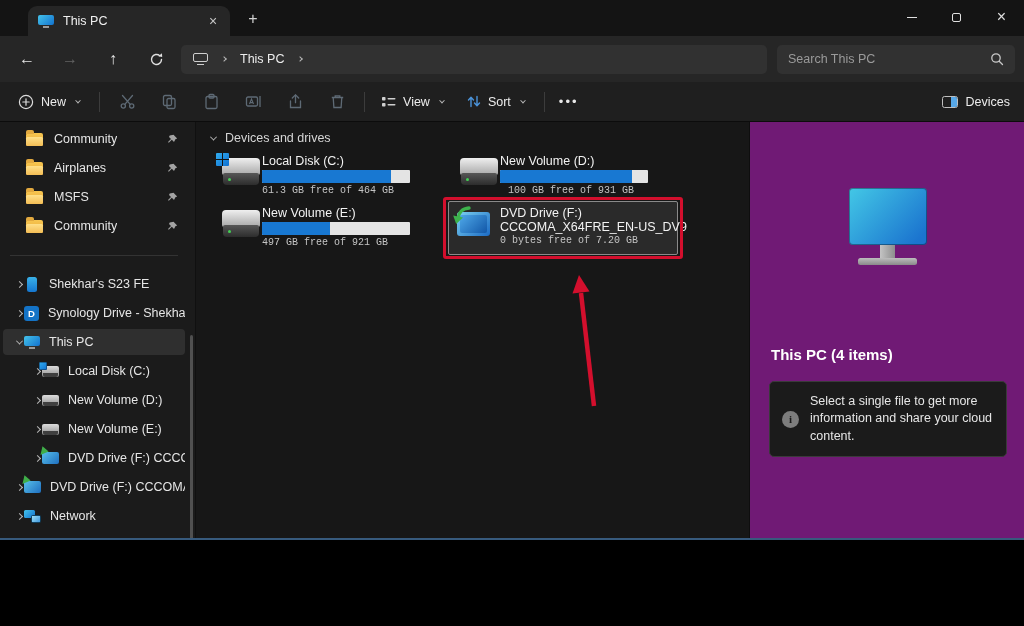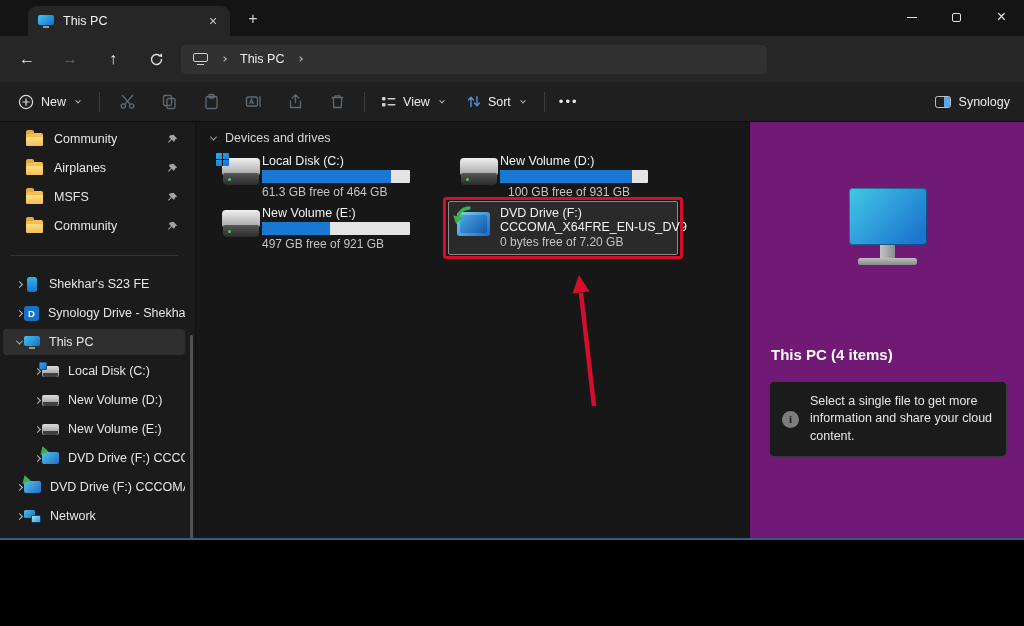--- a/index.html
+++ b/index.html
@@ -121,21 +121,21 @@
   .slinux::after { content:""; position:absolute; left:3px; top:6px; width:6px; height:7px;
                    background:#e8e8e8; border-radius:50%; }
   .slinux .feet { position:absolute; bottom:-1px; left:2px; width:8px; height:2px;
                   background:#e8a020; border-radius:1px; }
 
   
   .main { position:absolute; left:196px; top:122px; width:553px; height:479px; background:#171717; }
   .gheader { position:absolute; left:12px; top:9px; display:flex; align-items:center; gap:7px;
              font-size:12.5px; color:#d6d6d6; }
   .tilename { position:absolute; font-size:12.5px; color:#f2f2f2; white-space:nowrap; }
-  .tileinfo { position:absolute; font-size:12px; color:#c4c4c4; white-space:nowrap; }
+  .tileinfo { position:absolute; font-size:10px; color:#c4c4c4; white-space:nowrap;font-family:Liberation Mono, monospace; }
   .pbar { position:absolute; width:148px; height:13px; background:#e4e4e4; border-radius:1px; overflow:hidden; }
   .pfill { height:100%; background:#1878d2; }
   .drive3d { position:absolute; width:38px; height:27px; }
   .drive3d .top { position:absolute; left:0; right:0; top:0; height:17px; border-radius:4px 4px 2px 2px;
                   background:linear-gradient(180deg,#efefef,#a8a8a8); }
   .drive3d .front { position:absolute; left:1px; right:1px; bottom:0; height:12px;
                     border-radius:2px 2px 4px 4px; background:linear-gradient(180deg,#575757,#2d2d2d); }
   .drive3d .led { position:absolute; left:6px; bottom:4px; width:3px; height:3px; border-radius:50%; background:#43d154; }
   .winlogo { position:absolute; left:-6px; top:-5px; width:13px; height:13px; border-radius:1px;
     background-image:linear-gradient(transparent 44%,#141414 44% 56%,transparent 56%),
@@ -230,20 +230,27 @@
           <span class="std"></span>
         </span>
       <span class="chwrap">
           <span class="chev right small"></span>
         </span>
       <span class="addr-label">This PC</span>
       <span class="chwrap">
           <span class="chev right small"></span>
         </span>
     </div>
+    <div class="search">
+      <input placeholder="Search This PC" style="">
+      <svg width="14" height="14" viewBox="0 0 14 14">
+        <circle cx="6" cy="6" r="4.2" fill="none" stroke="#c9c9c9" stroke-width="1.3"></circle>
+        <line x1="9.2" y1="9.2" x2="12.5" y2="12.5" stroke="#c9c9c9" stroke-width="1.3" stroke-linecap="round"></line>
+      </svg>
+    </div>
   </div>
 
   <div class="tool">
     <div class="tbtn new">
       <svg width="16" height="16" viewBox="0 0 16 16">
         <circle cx="8" cy="8" r="6.6" fill="none" stroke="#dcdcdc" stroke-width="1.2"></circle>
         <path d="M8 4.8v6.4M4.8 8h6.4" stroke="#dcdcdc" stroke-width="1.2" stroke-linecap="round"></path>
       </svg>
       <span>New</span>
       <span class="chwrap">
@@ -310,21 +317,21 @@
       </svg>
       <span>Sort</span>
       <span class="chwrap">
           <span class="chev down small"></span>
         </span>
     </div>
     <div class="vdiv"></div>
     <div class="more">•••</div>
     <div class="details-btn">
       <span class="dpanel-ico"></span>
-      <span>Synology</span>
+      <span>Devices</span>
     </div>
   </div>
 
   <div class="side">
 
     <div class="srow pinrow" style="top:4px">
       <span class="folder"></span>
       <span class="lbl">Community</span>
       <svg class="pin" width="11" height="11" viewBox="0 0 11 11">
           <path d="M6.5.8 10.2 4.5 8.4 5.2 7 8 4.8 5.8 1.8 8.8 1 8 4 5 2 3 2.7 1.5z" fill="#a3a3a3"></path>

